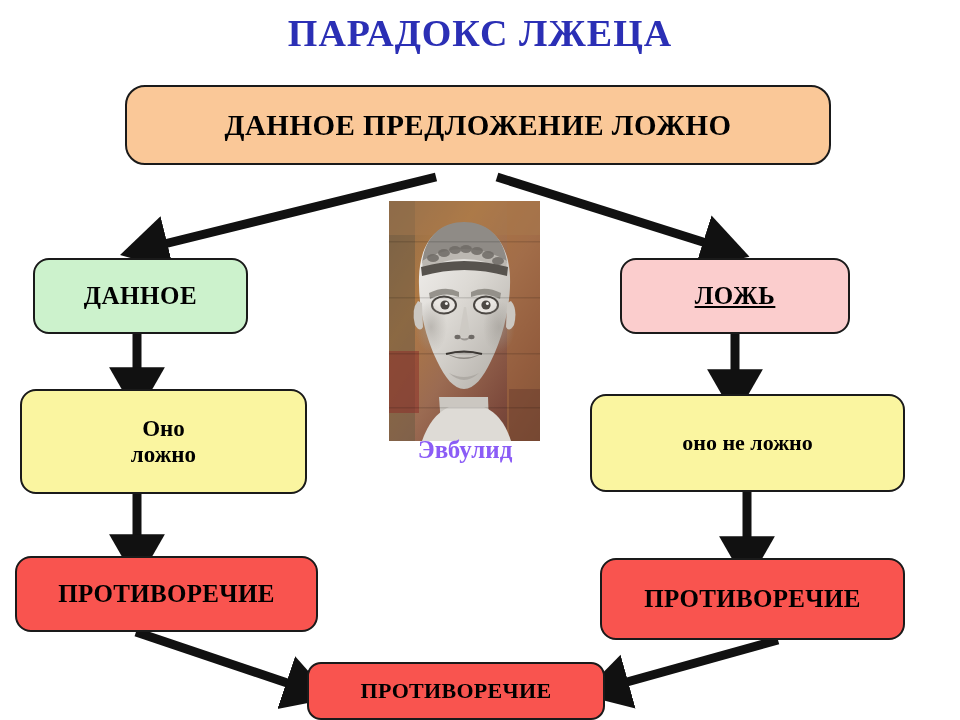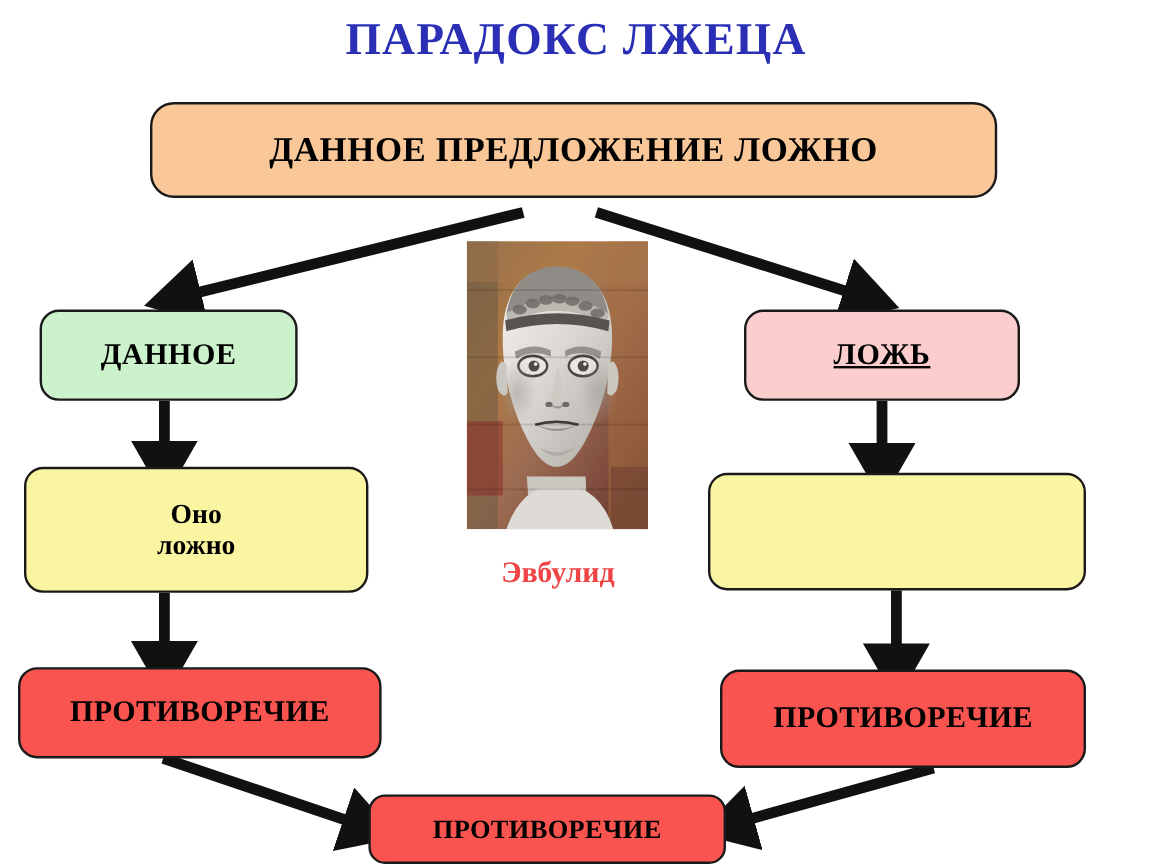--- a/index.html
+++ b/index.html
@@ -101,26 +101,26 @@
   }
   #portrait-image {
     width: 151px;
     height: 240px;
     display: block;
     border: 0;
   }
   #portrait-caption {
     position: absolute;
     left: 380px;
-    top: 464px;
+    top: 436px;
     width: 170px;
     text-align: center;
     font-size: 25px;
     font-weight: bold;
-    color: #ef4444;
+    color: #8b5cf6;
     white-space: nowrap;
   }
 </style>
 </head>
 <body>
 
 <div id="canvas">
 
   <div id="page-title">ПАРАДОКС ЛЖЕЦА</div>
 
@@ -153,20 +153,21 @@
   <div class="node node-true" style="left:33px; top:258px; width:215px; height:76px;">ДАННОЕ</div>
 
   <div class="node node-false" style="left:620px; top:258px; width:230px; height:76px;text-decoration:underline;">ЛОЖЬ</div>
 
   <div class="node node-yellow" style="left:20px; top:389px; width:287px; height:105px; flex-direction:column;">
     <span>Оно</span>
     <span>ложно</span>
   </div>
 
   <div class="node node-yellow-wide" style="left:590px; top:394px; width:315px; height:98px; flex-direction:column;">
+    <span>оно не ложно</span>
   </div>
 
   <div class="node node-contradiction" style="left:15px; top:556px; width:303px; height:76px;">ПРОТИВОРЕЧИЕ</div>
 
   <div class="node node-contradiction" style="left:600px; top:558px; width:305px; height:82px;">ПРОТИВОРЕЧИЕ</div>
 
   <div class="node node-contradiction-small" style="left:307px; top:662px; width:298px; height:58px; border-radius:14px;">ПРОТИВОРЕЧИЕ</div>
 
   <div id="portrait-figure">
     <svg id="portrait-image" viewBox="0 0 151 240" preserveAspectRatio="none">

